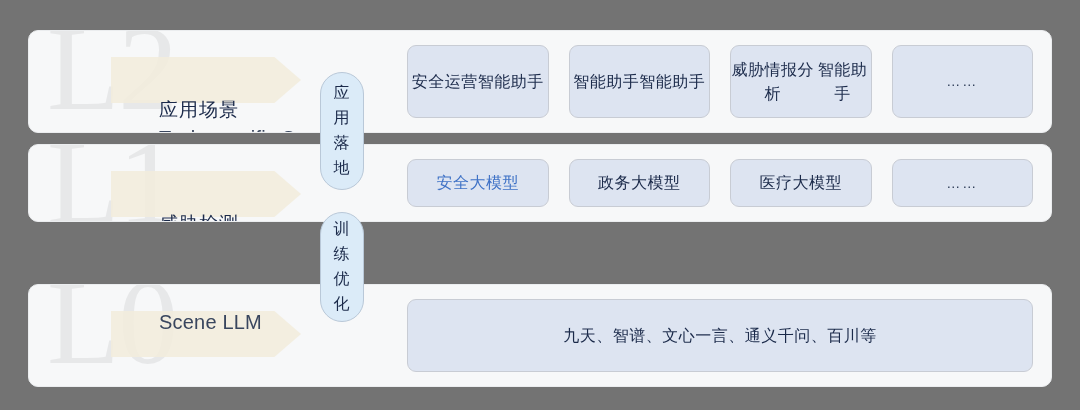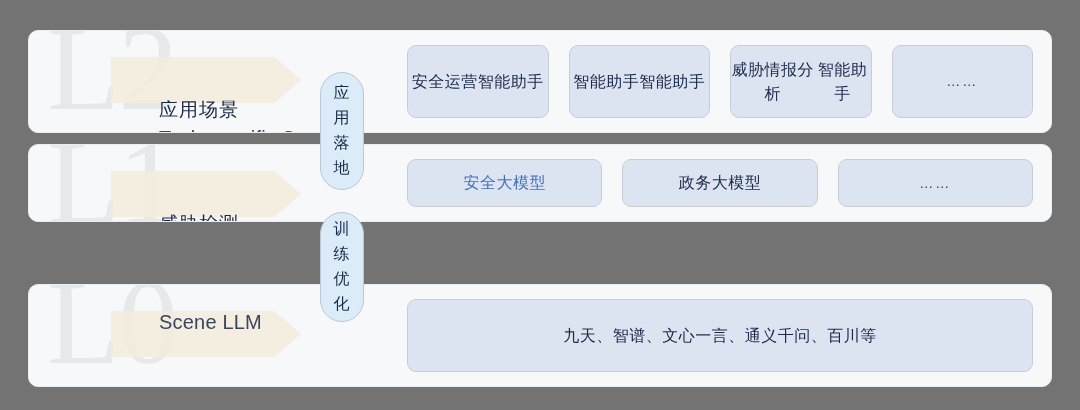--- a/index.html
+++ b/index.html
@@ -184,20 +184,23 @@
       <div class="level-cn">威胁检测</div>
       <div class="level-en">Industry-specific LLM</div>
     </div>
     <div class="box-strip">
         <div class="chip accent">
           <div>安全大模型</div>
         </div>
         <div class="chip">
           <div>政务大模型</div>
         </div>
+        <div class="chip">
+          <div>医疗大模型</div>
+        </div>
         <div class="chip ellipsis">
           <div>……</div>
         </div>
       </div>
   </div>
 
   <div class="row-card" id="row-l0">
     <div class="watermark">L0</div>
     <div class="arrow-banner"></div>
     <div class="level-text">

